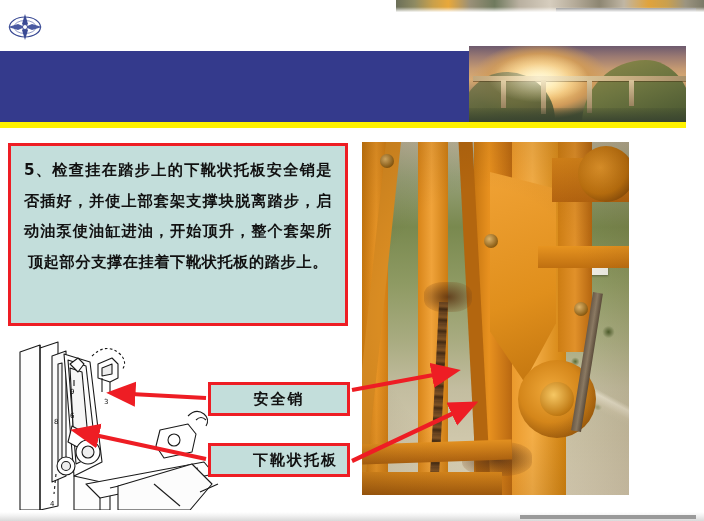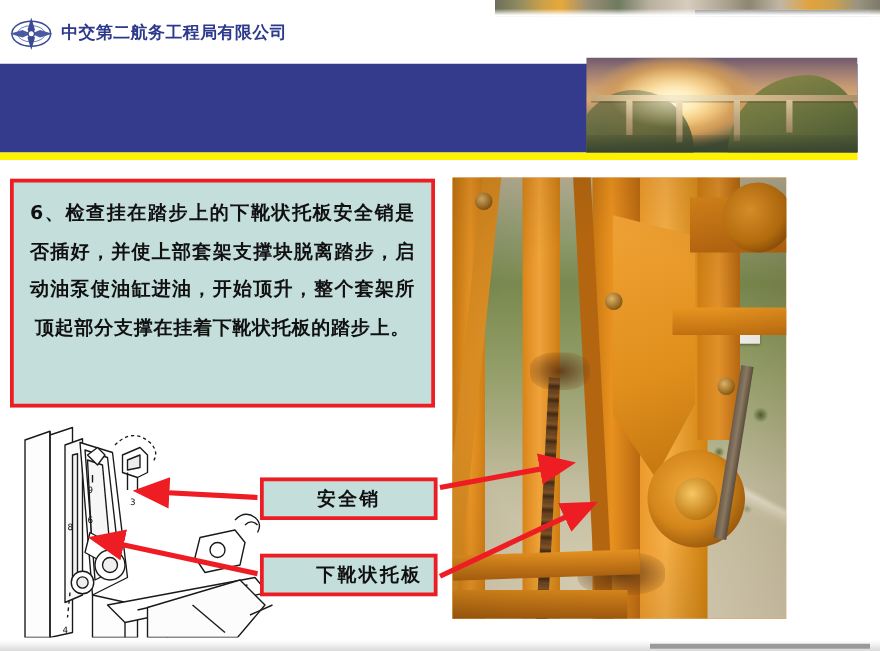--- a/index.html
+++ b/index.html
@@ -312,41 +312,40 @@
 <div class="brand-row">
   <svg class="brand-mark" viewBox="0 0 68 52">
     <ellipse cx="34" cy="26" rx="31" ry="20" fill="none" stroke="#3a4a94" stroke-width="2.4"></ellipse>
     <ellipse cx="34" cy="26" rx="22" ry="13" fill="none" stroke="#5d6cae" stroke-width="1.4"></ellipse>
     <path d="M34 0 L40 20 L34 26 L28 20 Z" fill="#3a4a94"></path>
     <path d="M34 52 L40 32 L34 26 L28 32 Z" fill="#3a4a94"></path>
     <path d="M0 26 L20 32 L34 26 L20 20 Z" fill="#4a5aa2"></path>
     <path d="M68 26 L48 32 L34 26 L48 20 Z" fill="#4a5aa2"></path>
     <circle cx="34" cy="26" r="5" fill="#ffffff" stroke="#3a4a94" stroke-width="2"></circle>
   </svg>
-  <div class="brand-text">中交第二航务工程局有限公司</div>
 </div>
 
 <div class="blue-banner"></div>
 <div class="yellow-rule"></div>
 
 <div class="banner-photo">
   <div class="sky"></div>
   <div class="hill-r"></div>
   <div class="hill-l"></div>
   <div class="deck"></div>
   <div class="pier p1"></div>
   <div class="pier p2"></div>
   <div class="pier p3"></div>
   <div class="pier p4"></div>
   <div class="haze"></div>
   <div class="ground"></div>
 </div>
 
 <div class="text-box">
-  <p>6、检查挂在踏步上的下靴状托板安全销是否插好，并使上部套架支撑块脱离踏步，启动油泵使油缸进油，开始顶升，整个套架所顶起部分支撑在挂着下靴状托板的踏步上。</p>
+  <p>5、检查挂在踏步上的下靴状托板安全销是否插好，并使上部套架支撑块脱离踏步，启动油泵使油缸进油，开始顶升，整个套架所顶起部分支撑在挂着下靴状托板的踏步上。</p>
 </div>
 
 <div class="photo">
   <div class="bg-land"></div>
   <div class="veg"></div>
   <div class="bldg"></div>
   <div class="road"></div>
 
   <div class="beam post-a"></div>
   <div class="beam post-b"></div>

